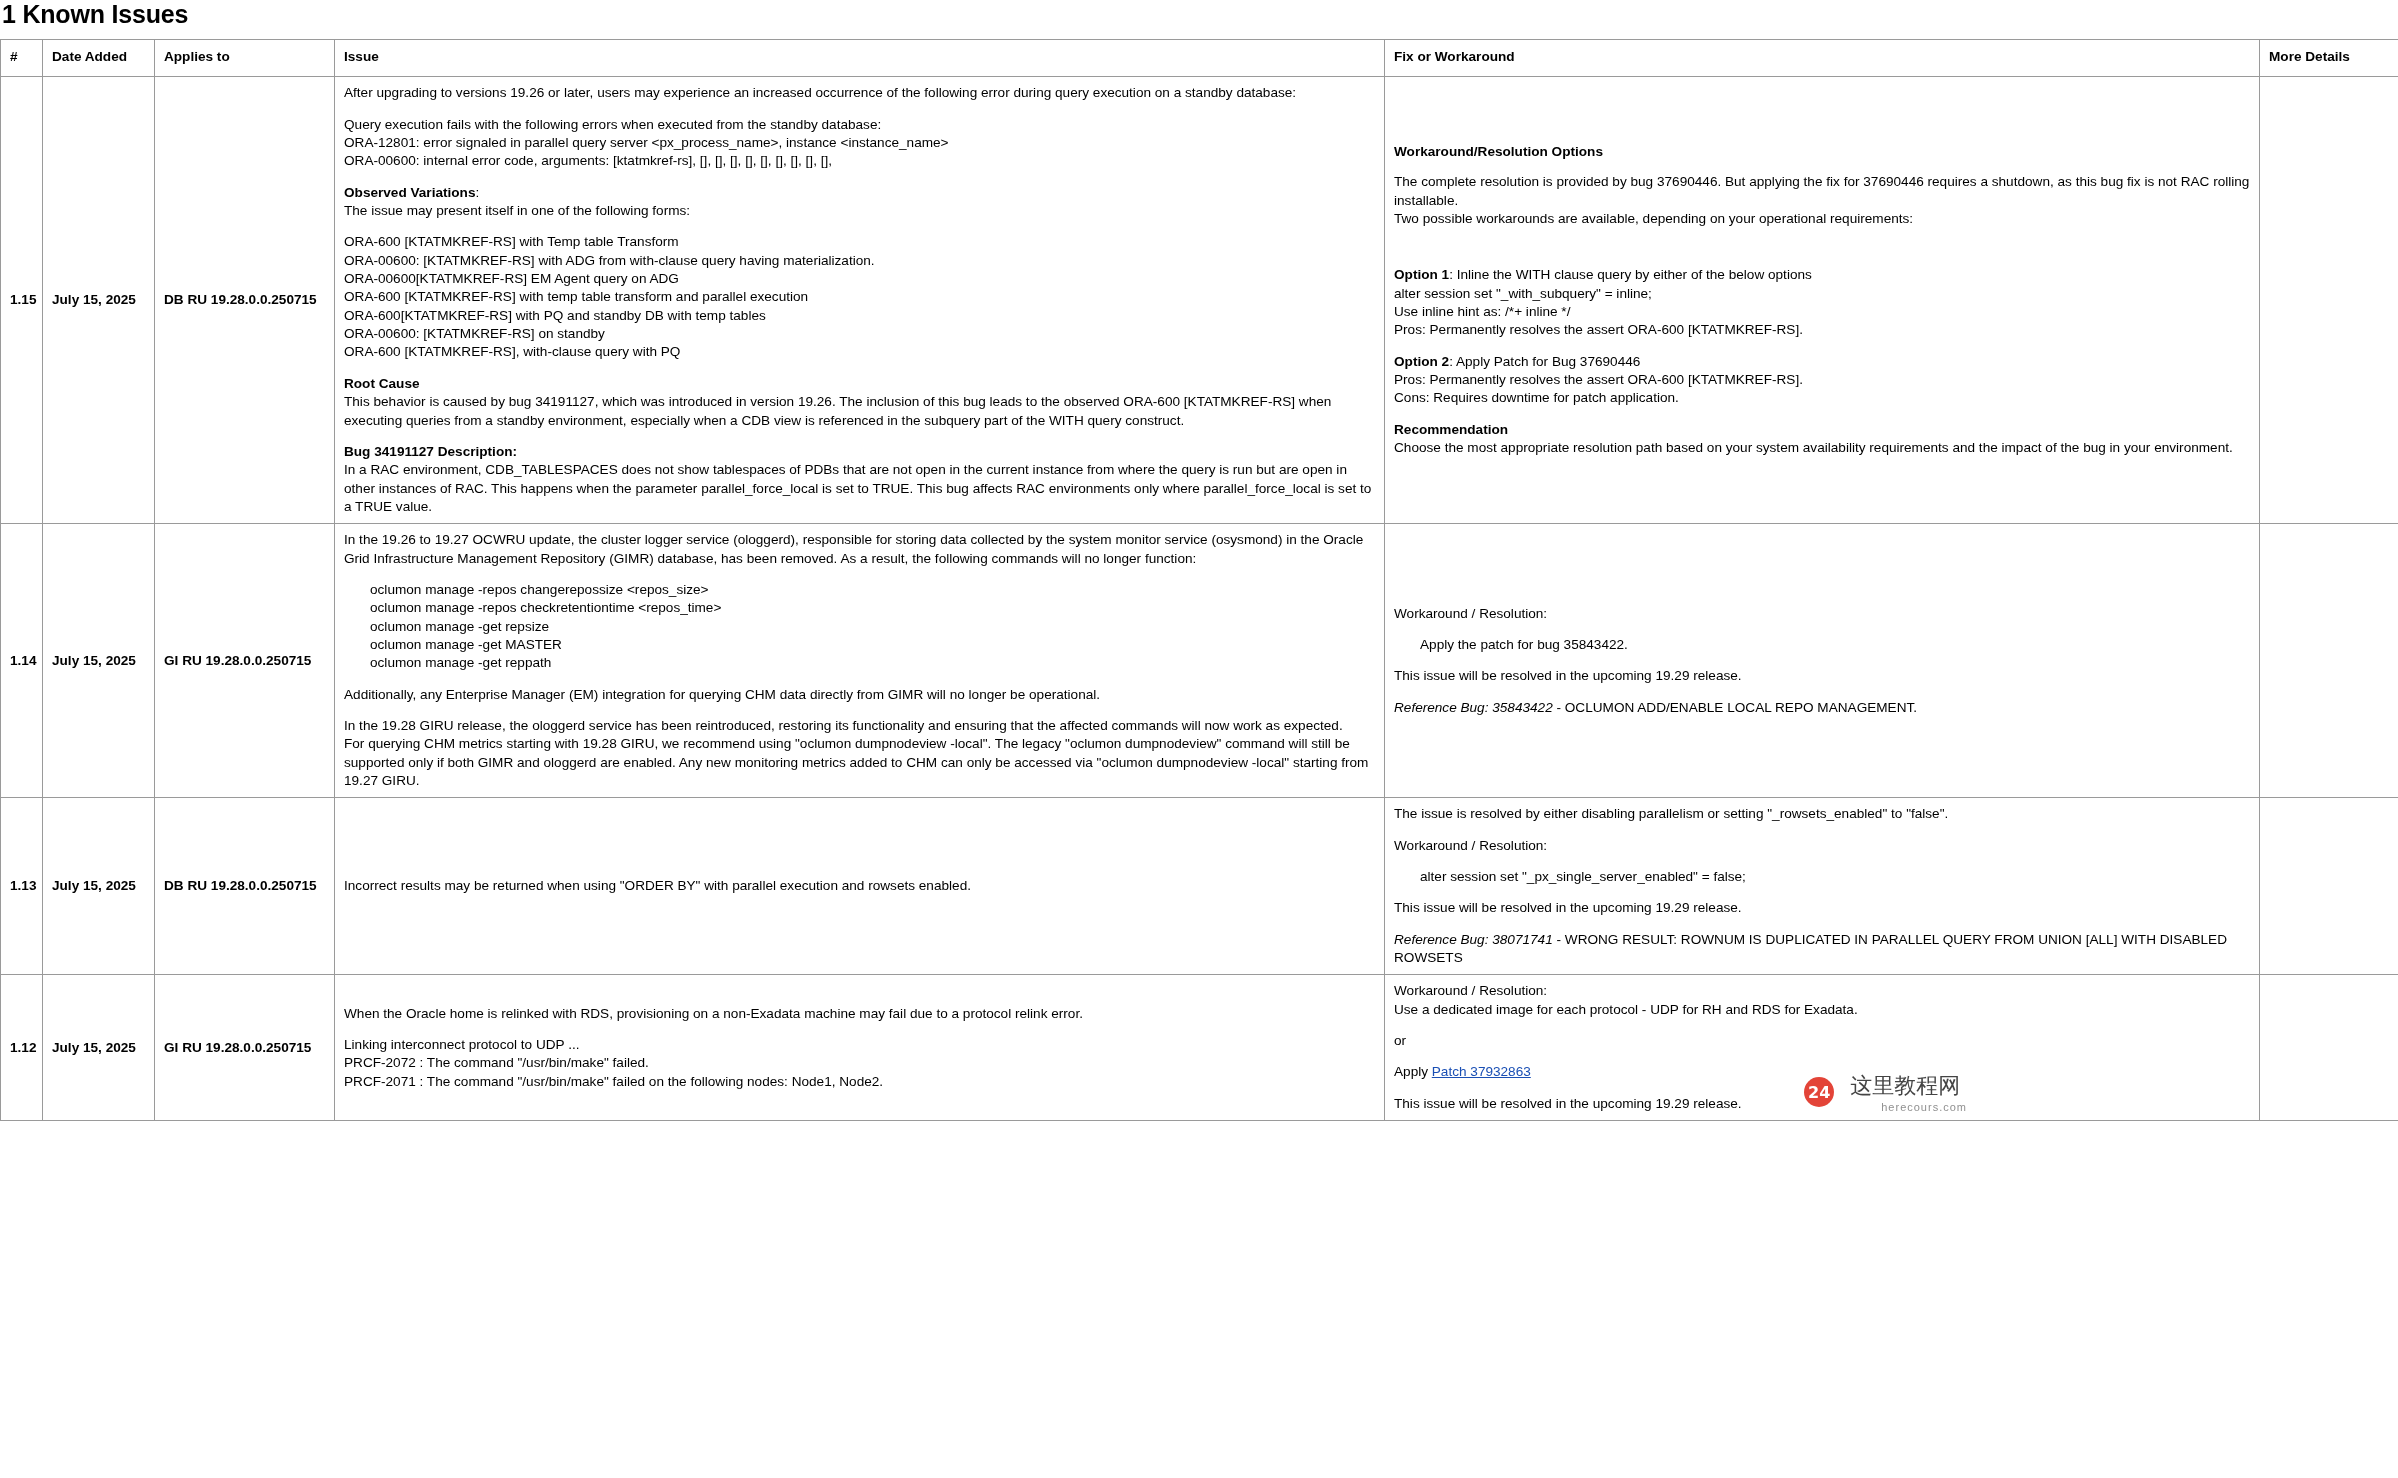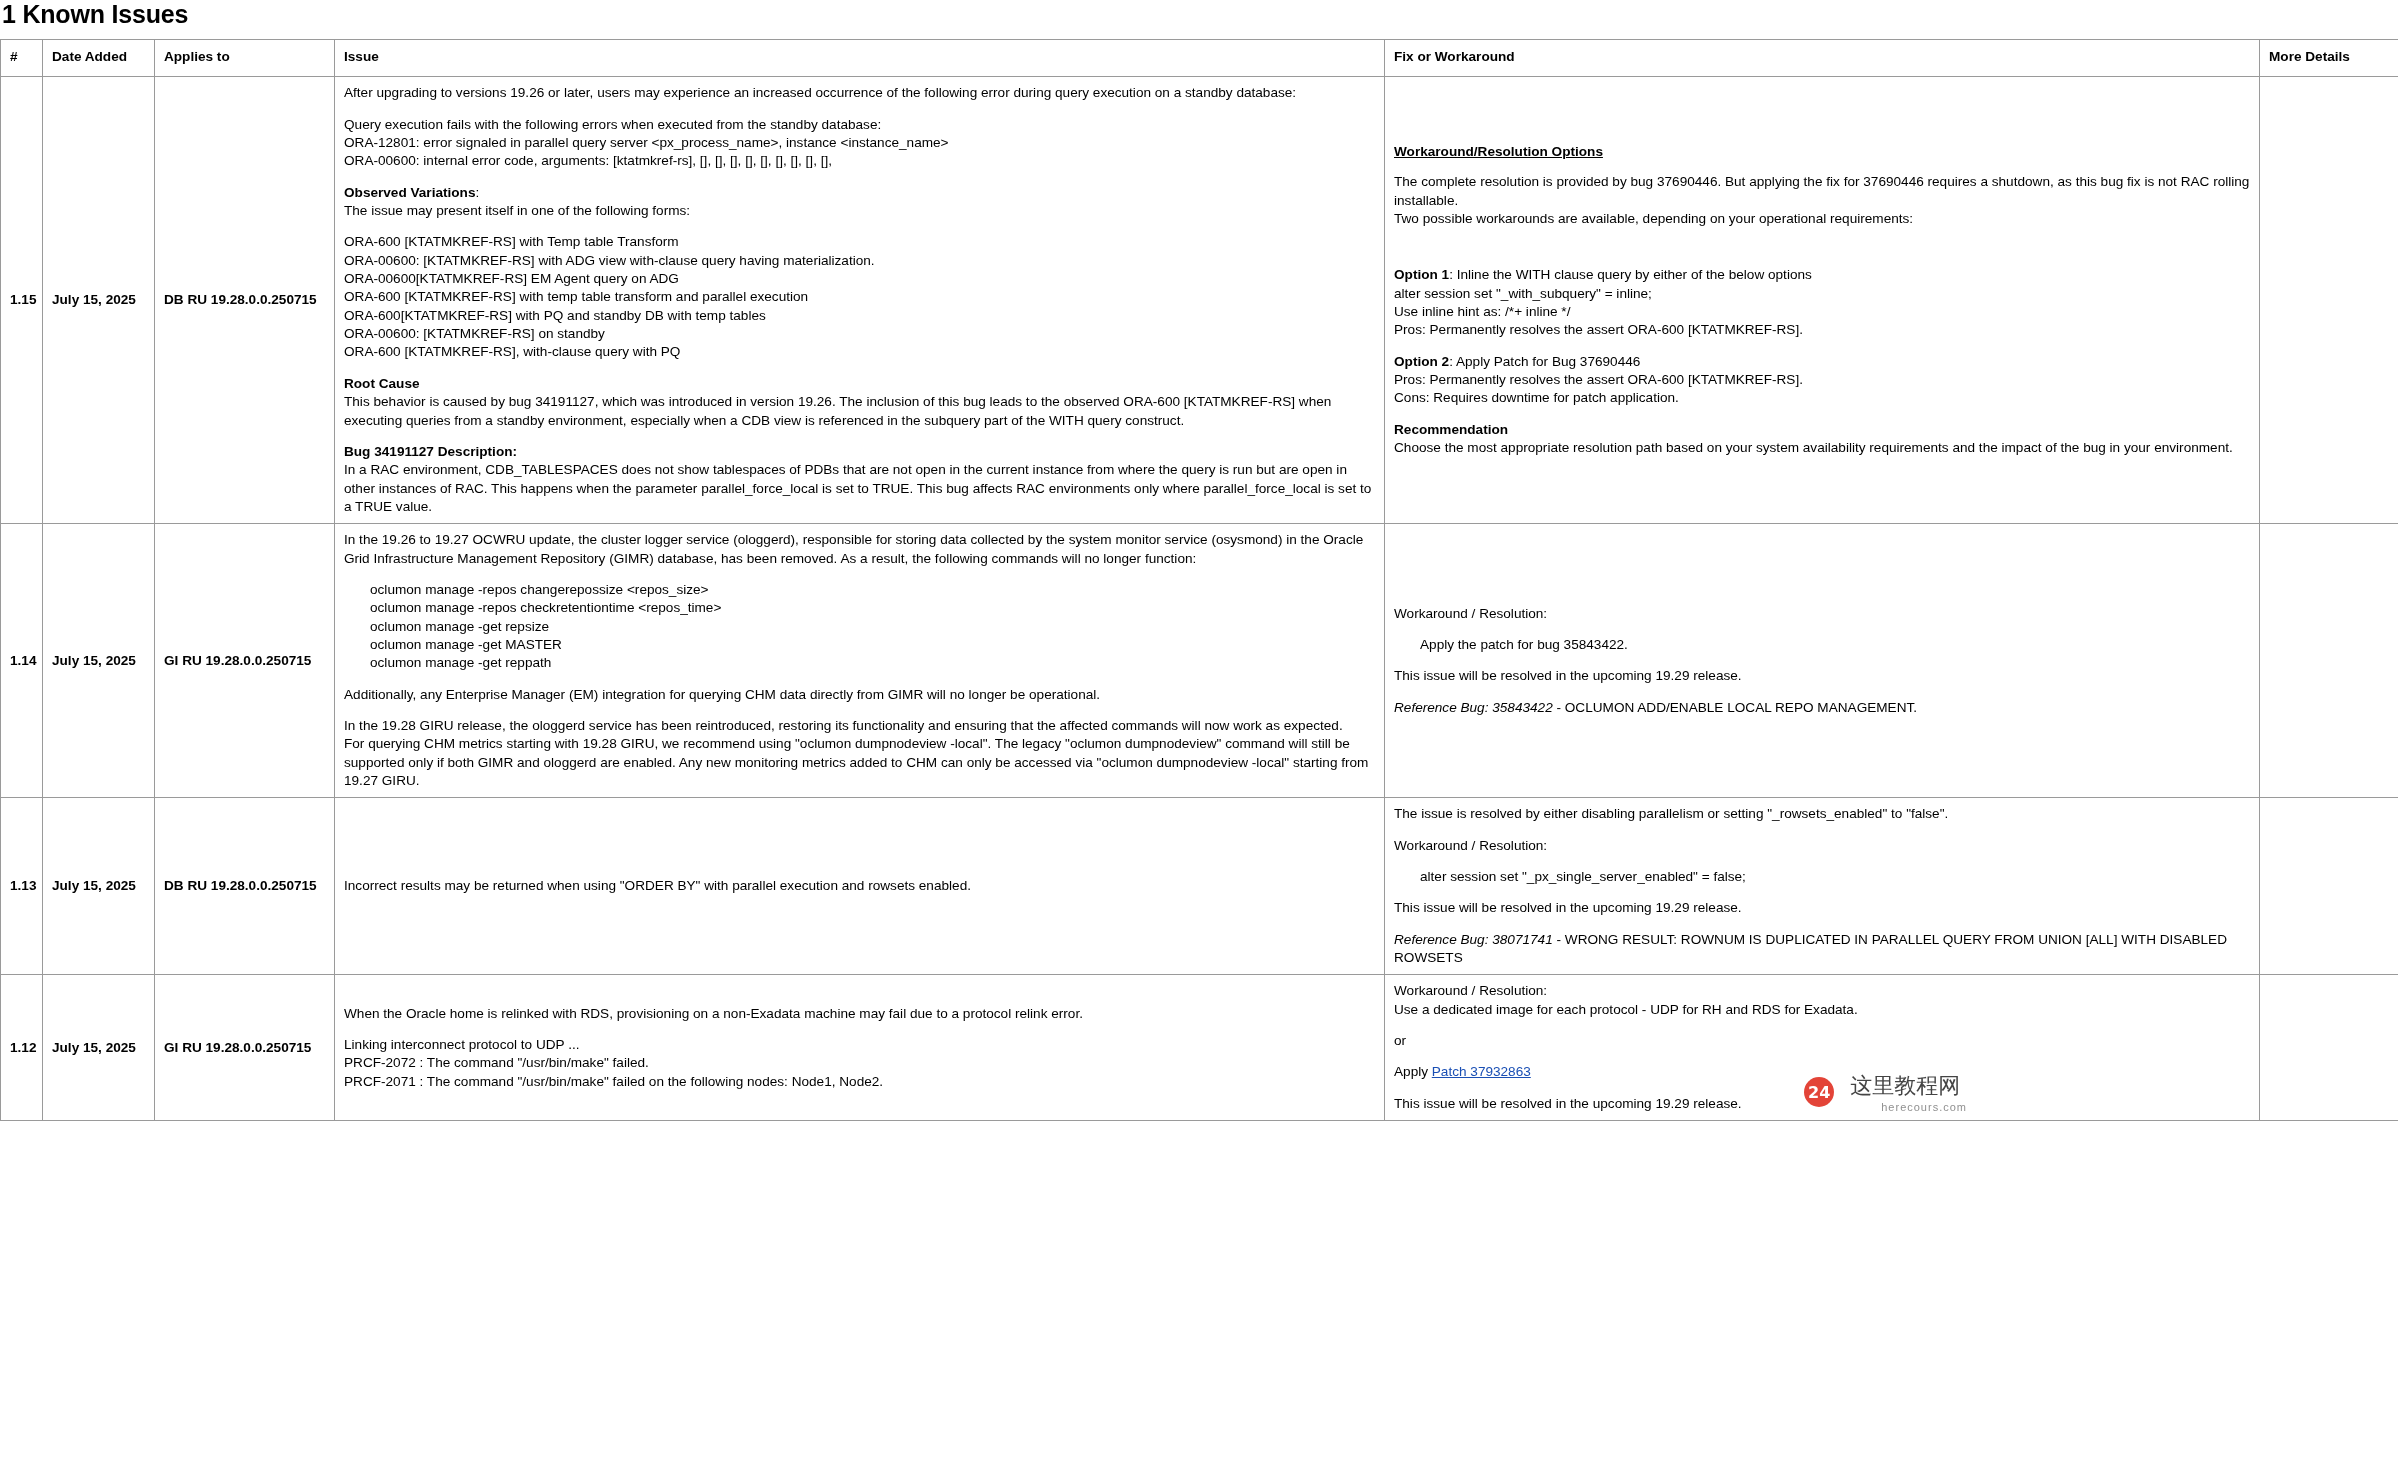--- a/index.html
+++ b/index.html
@@ -137,34 +137,34 @@
               <div>Query execution fails with the following errors when executed from the standby database:</div>
               <div>ORA-12801: error signaled in parallel query server &lt;px_process_name&gt;, instance &lt;instance_name&gt;</div>
               <div>ORA-00600: internal error code, arguments: [ktatmkref-rs], [], [], [], [], [], [], [], [], [],</div>
             </div>
             <div class="blk" style="margin-bottom: 0px;"><span class="b">Observed Variations</span>:</div>
             <div class="blk lines">
               <div>The issue may present itself in one of the following forms:</div>
             </div>
             <div class="blk lines">
               <div>ORA-600 [KTATMKREF-RS]  with Temp table Transform</div>
-              <div>ORA-00600: [KTATMKREF-RS] with ADG view with-clause query having materialization.</div>
+              <div>ORA-00600: [KTATMKREF-RS] with ADG from with-clause query having materialization.</div>
               <div>ORA-00600[KTATMKREF-RS] EM Agent query on ADG</div>
               <div>ORA-600 [KTATMKREF-RS] with temp table transform and parallel execution</div>
               <div>ORA-600[KTATMKREF-RS] with PQ and standby DB with temp tables</div>
               <div>ORA-00600: [KTATMKREF-RS] on standby</div>
               <div>ORA-600 [KTATMKREF-RS], with-clause query with PQ</div>
             </div>
             <div class="blk" style="margin-bottom: 0px;"><span class="b">Root Cause</span></div>
             <div class="blk">This behavior is caused by bug 34191127, which was introduced in version 19.26. The inclusion of this bug leads to the observed ORA-600 [KTATMKREF-RS] when executing queries from a standby environment, especially when a CDB view is referenced in the subquery part of the WITH query construct.</div>
             <div class="blk" style="margin-bottom: 0px;"><span class="b">Bug 34191127 Description:</span></div>
             <div class="blk">In a RAC environment, CDB_TABLESPACES does not show tablespaces of PDBs that are not open in the current instance from where the query is run but are open in other instances of RAC. This happens when the parameter parallel_force_local is set to TRUE. This bug affects RAC environments only where parallel_force_local is set to a TRUE value.</div>
           </td>
           <td style="vertical-align: middle;">
-            <div class="blk" style="margin-bottom: 12px; text-decoration: underline;"><span class="b">Workaround/Resolution Options</span></div>
+            <div class="blk" style="margin-bottom: 12px;"><span class="b">Workaround/Resolution Options</span></div>
             <div class="blk lines">
               <div>The complete resolution is provided by bug 37690446. But applying the fix for 37690446 requires a shutdown, as this bug fix is not RAC rolling installable.</div>
               <div>Two possible workarounds are available, depending on your operational requirements:</div>
             </div>
             <div class="blk" style="margin-bottom: 0px; margin-top: 38px;"><span class="b">Option 1</span>: Inline the WITH clause query by either of the below options</div>
             <div class="blk lines">
               <div>alter session set "_with_subquery" = inline;</div>
               <div>Use inline hint as:  /*+ inline */</div>
               <div>Pros: Permanently resolves the assert ORA-600 [KTATMKREF-RS].</div>
             </div>

